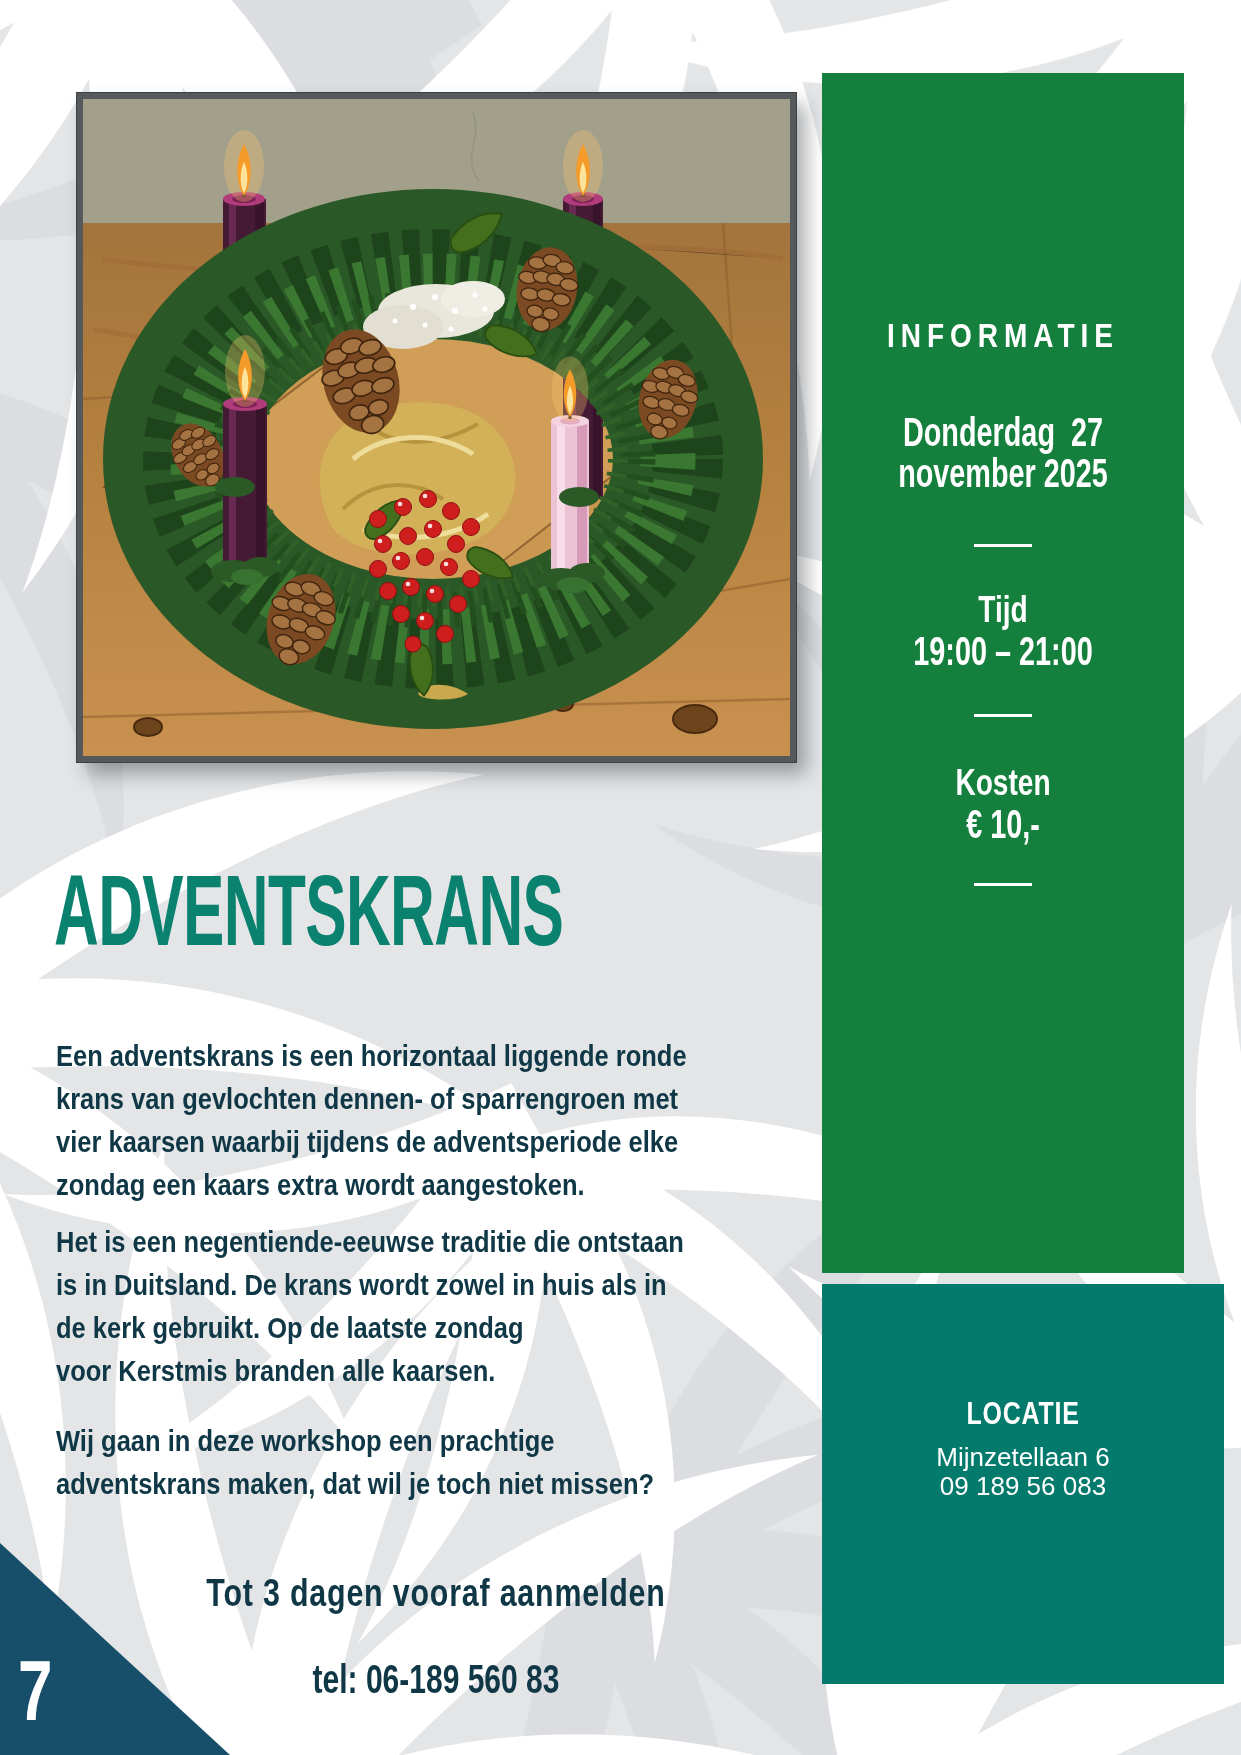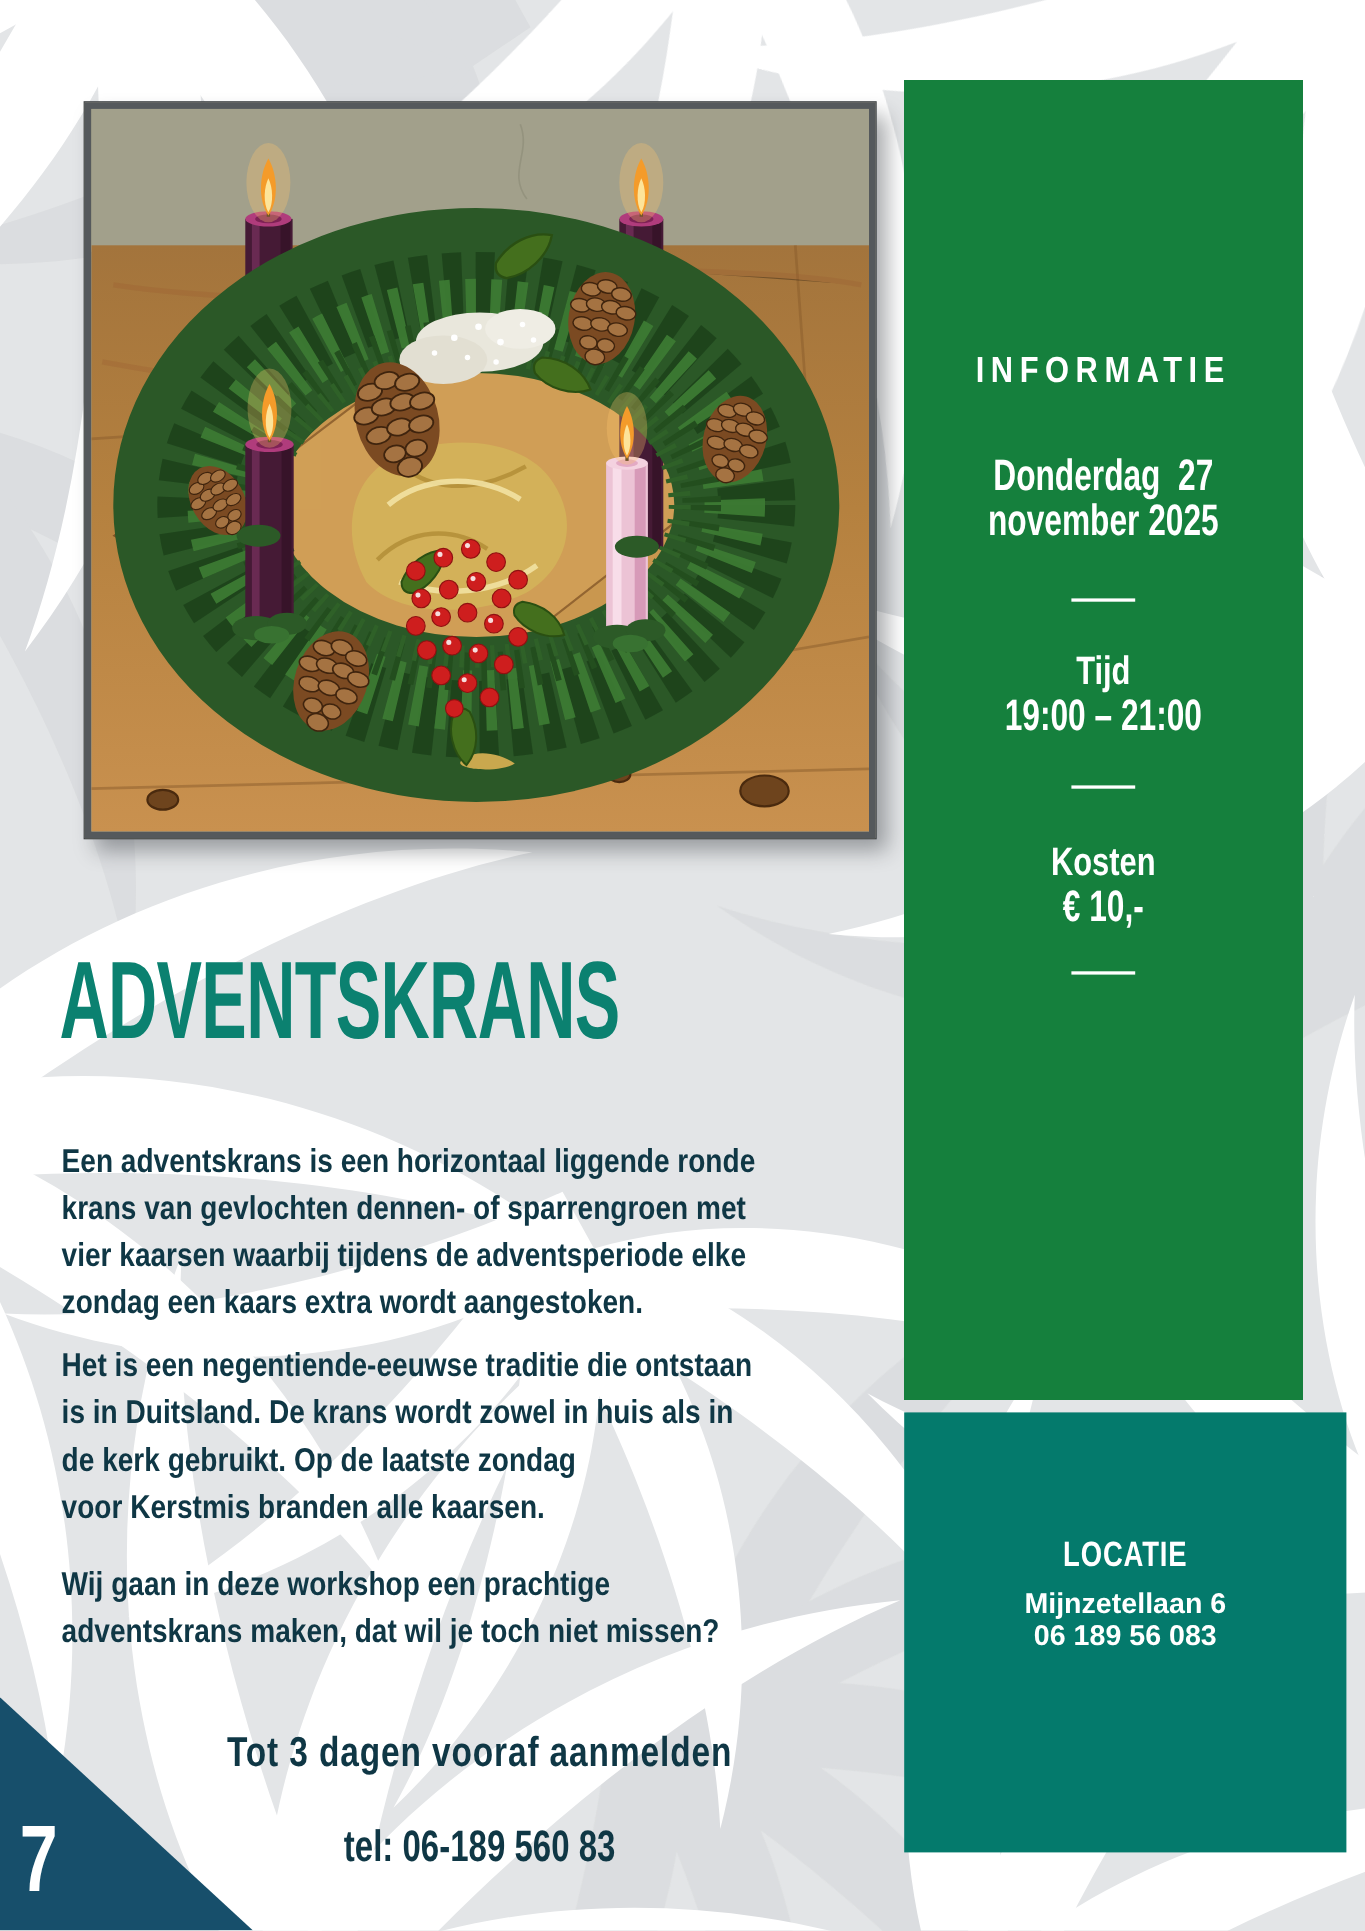--- a/index.html
+++ b/index.html
@@ -46,21 +46,21 @@
     white-space:pre-line; transform:scaleX(.72); transform-origin:50% 50%;}
   .sep{width:58px; height:3px; background:#fff; margin:0 auto;}
   .sep1{margin-top:50px;} .sep2{margin-top:42px;} .sep3{margin-top:38px;}
   .side-label{margin-top:48px; font-size:36px; font-weight:700; line-height:30px;
     transform:scaleX(.78); transform-origin:50% 50%;}
   .side-label.k{margin-top:51px;}
   .side-value{margin-top:6px; font-size:40px; font-weight:700; line-height:41px;
     transform:scaleX(.72); transform-origin:50% 50%;}
   .loc-header{font-size:32px; font-weight:700; letter-spacing:1px; line-height:32px;
     transform:scaleX(.78); transform-origin:50% 50%;}
-  .loc-line{font-size:26px; font-weight:700; line-height:28.5px;}
+  .loc-line{font-size:26px; font-weight:400; line-height:28.5px;}
   .loc-line.first{margin-top:14px;}
   
   .register-line{
     position:absolute; left:66px; top:1575px; width:740px; text-align:center;
     font-size:38px; font-weight:700; color:#0f3745; line-height:36px;
     transform:scaleX(.8); transform-origin:50% 50%; letter-spacing:1px;
   }
   .tel-line{
     position:absolute; left:66px; top:1660px; width:740px; text-align:center;
     font-size:40px; font-weight:700; color:#0f3745; line-height:38px;
@@ -334,21 +334,21 @@
     <div class="side-value">19:00 – 21:00</div>
     <div class="sep sep2"></div>
     <div class="side-label k">Kosten</div>
     <div class="side-value">€ 10,-</div>
     <div class="sep sep3"></div>
   </aside>
 
   <aside class="loc-panel">
     <div class="loc-header">LOCATIE</div>
     <div class="loc-line first">Mijnzetellaan 6</div>
-    <div class="loc-line">06 189 56 083</div>
+    <div class="loc-line">09 189 56 083</div>
   </aside>
 
   <div class="register-line">Tot 3 dagen vooraf aanmelden</div>
   <div class="tel-line">tel: 06-189 560 83</div>
 
   <div class="corner-triangle"></div>
   <div class="page-number">7</div>
 
 </div>
 

